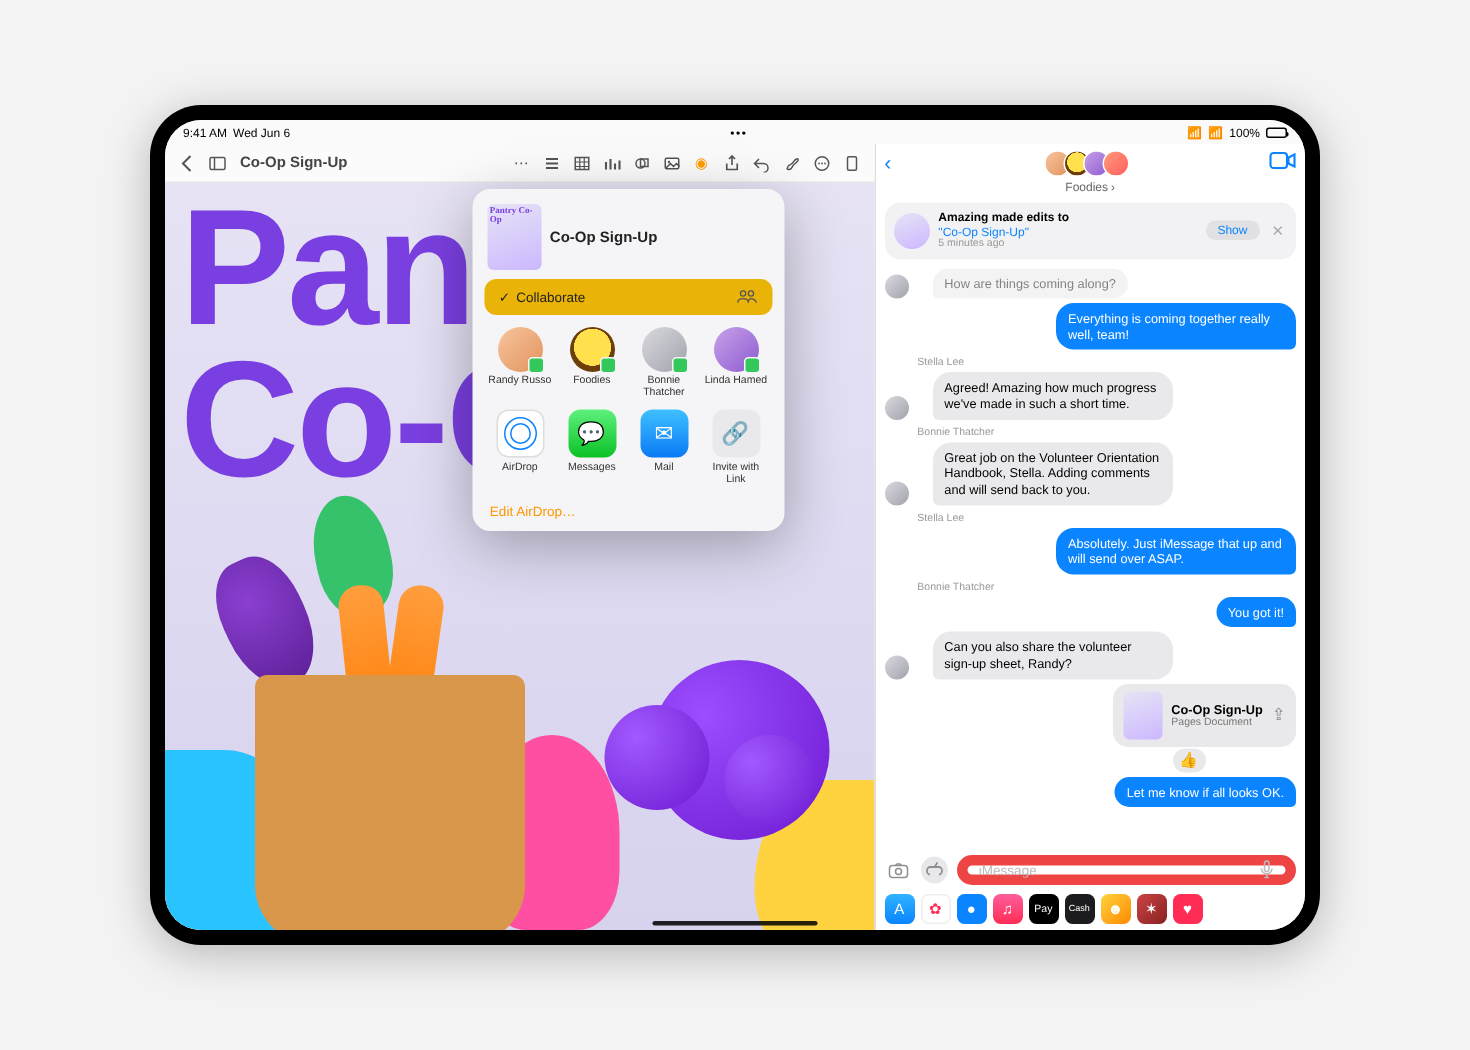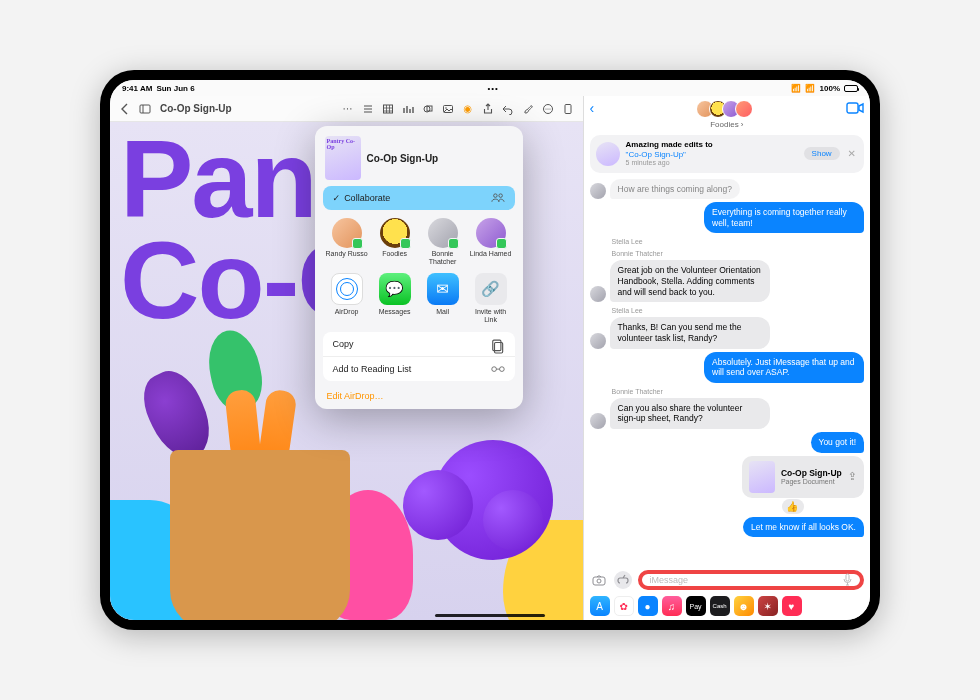--- a/index.html
+++ b/index.html
@@ -15,21 +15,21 @@
   .screen {
     width: 100%; height: 100%; background: #fff; border-radius: 24px;
     overflow: hidden; position: relative; display: flex; flex-direction: column;
   }
 
   
   .statusbar {
     height: 16px; display: flex; align-items: center; justify-content: space-between;
     padding: 0 12px; font-size: 8px; color: #000; background: #fafafa;
   }
-  .statusbar .left, .statusbar .right { display: flex; align-items: center; gap: 4px; font-weight: bold; }
+  .statusbar .left, .statusbar .right { display: flex; align-items: center; gap: 4px; }
   .sb-ellipsis { letter-spacing: 1px; }
   .battery { width: 14px; height: 7px; border: 1px solid #000; border-radius: 2px; position: relative; }
   .battery::after { content:""; position:absolute; right:-2px; top:2px; width:1.5px; height:3px; background:#000; border-radius:0 1px 1px 0; }
   .battery .fill { background:#000; width: 100%; height:100%; border-radius:1px; }
   .wifi-ic, .signal-ic { font-size: 8px; }
 
   
   .split { flex: 1; display: flex; }
   .pane-left { flex: 1.65; position: relative; display: flex; flex-direction: column; border-right: 1px solid #ddd; }
   .pane-right { flex: 1; display: flex; flex-direction: column; background: #fff; }
@@ -78,21 +78,21 @@
     padding: 8px; font-size: 9px; color: #222;
   }
   .share-sheet::before {
     content:""; position:absolute; top:-6px; right: 82px;
     border: 6px solid transparent; border-bottom-color: #f5f5f7;
   }
   .ss-header { display:flex; gap:6px; align-items:center; margin-bottom: 6px; padding: 2px 2px 0; }
   .ss-thumb { width: 36px; height: 44px; border-radius: 4px; background: linear-gradient(160deg,#e7e3f5,#cbb8ff); position:relative; overflow:hidden; flex-shrink:0; }
   .ss-thumb .t1 { position:absolute; top:2px; left:2px; font-size:6px; font-weight:700; color:#7a3fe0; font-family: Georgia, serif; line-height: 1; }
   .ss-title { font-weight: 600; font-size: 10px; }
-  .ss-options { background:#7dd3fc; border-radius: 8px; overflow:hidden; margin-bottom: 8px; }
+  .ss-options { background:#eab308; border-radius: 8px; overflow:hidden; margin-bottom: 8px; }
   .ss-row { display:flex; align-items:center; justify-content:space-between; padding: 7px 10px; border-bottom: 1px solid #eee; }
   .ss-row:last-child { border-bottom: none; }
   .ss-check { font-size: 9px; margin-right: 4px; }
   .ss-icn { width:14px; height:10px; color:#555; }
 
   .ss-people { display:flex; justify-content: space-around; margin: 4px 0 8px; }
   .ss-person { display:flex; flex-direction:column; align-items:center; gap:2px; width: 44px; }
   .avatar { width: 30px; height: 30px; border-radius: 50%; display:flex; align-items:center; justify-content:center; color:#fff; font-size:14px; position: relative; }
   .avatar .badge { position:absolute; bottom:-1px; right:-1px; width:11px; height:11px; border-radius:3px; background:#34c759; border: 1.5px solid #f5f5f7; }
   .ss-person .plabel { font-size: 7px; text-align:center; line-height:1.1; color:#333; }
@@ -125,21 +125,21 @@
   }
   .msg-banner .bthumb { width:24px; height:24px; border-radius:50%; background: linear-gradient(160deg,#e7e3f5,#cbb8ff); flex-shrink:0; }
   .msg-banner .btext { flex:1; line-height:1.2; }
   .msg-banner .btitle { font-weight:600; }
   .msg-banner .bdoc { color:#0a84ff; }
   .msg-banner .btime { color:#999; font-size:7px; }
   .msg-banner .show-btn { background:#e1e1e4; color:#0a84ff; border-radius:10px; padding: 2px 8px; font-size:8px; }
   .msg-banner .close { color:#aaa; font-size:10px; padding:0 2px; }
 
   .thread { flex:1; overflow:hidden; padding: 2px 6px; display:flex; flex-direction:column; gap:3px; font-size: 8.5px; }
-  .mrow { display:flex; align-items:flex-end; gap:4px; }
+  .mrow { display:flex; align-items:flex-end; gap:16px; }
   .mrow.sent { justify-content:flex-end; }
   .sender { font-size:7px; color:#999; margin: 2px 0 0 22px; }
   .bubble { max-width: 160px; padding: 5px 8px; border-radius: 12px; line-height: 1.25; }
   .bubble.recv { background:#e9e9eb; color:#000; border-bottom-left-radius: 4px; }
   .bubble.sent { background:#0a84ff; color:#fff; border-bottom-right-radius: 4px; }
   .mav { width:16px; height:16px; border-radius:50%; flex-shrink:0; }
 
   .attach-card {
     align-self: flex-end; background:#e9e9eb; border-radius: 10px; padding: 5px 7px;
     display:flex; align-items:center; gap:6px; max-width: 170px;
@@ -147,21 +147,21 @@
   .attach-card .athumb { width:26px; height:32px; border-radius:4px; background: linear-gradient(160deg,#e7e3f5,#cbb8ff); position:relative; overflow:hidden; }
   .attach-card .atitle { font-weight:600; font-size:8.5px; }
   .attach-card .asub { font-size:7px; color:#777; }
   .attach-card .share-ic { color:#888; font-size:11px; }
 
   .reaction { align-self:flex-end; background:#e9e9eb; border-radius: 12px; padding: 2px 5px; font-size: 10px; margin-right: 60px; margin-top:-2px; }
 
   .msg-input-row { display:flex; align-items:center; gap:6px; padding: 4px 6px; }
   .msg-cam, .msg-apps { width:18px; height:18px; border-radius:50%; display:flex; align-items:center; justify-content:center; color:#8e8e93; }
   .msg-apps { background:#e8e8eb; color:#8e8e93; font-weight:700; font-size:11px; }
-  .msg-field { flex:1; border:4px solid #ef4444; border-radius: 14px; height: 20px; display:flex; align-items:center; padding: 0 8px; font-size:9px; color:#bbb; justify-content:space-between;}
+  .msg-field { flex:1; border:7px solid #ef4444; border-radius: 14px; height: 20px; display:flex; align-items:center; padding: 0 8px; font-size:9px; color:#bbb; justify-content:space-between;}
   .mic { color:#bbb; }
 
   .msg-appstrip { display:flex; gap:4px; padding: 2px 6px 4px; align-items:center; }
   .strip-ic { width:20px; height:20px; border-radius:5px; display:flex; align-items:center; justify-content:center; font-size:10px; color:#fff; }
 
   .home-indicator { position:absolute; bottom:3px; left:50%; transform:translateX(-50%); width:110px; height:3.5px; background:#000; border-radius:3px; opacity:.85; }
 
   
   .bg-a { background: linear-gradient(135deg,#f7c59f,#e2935c); }
   .bg-b { background: radial-gradient(circle at 50% 45%, #ffe14d 55%, #6b3e0a 56%); } 
@@ -171,21 +171,21 @@
 </style>
 </head>
 <body>
 
 <div class="device">
   <div class="screen">
 
     <div class="statusbar">
       <div class="left">
         <span>9:41 AM</span>
-        <span>Sun Jun 6</span>
+        <span>Wed Jun 6</span>
       </div>
       <span class="sb-ellipsis">•••</span>
       <div class="right">
         <span class="signal-ic">📶</span>
         <span class="wifi-ic">📶</span>
         <span>100%</span>
         <span class="battery"><span class="fill"></span></span>
       </div>
     </div>
 
@@ -342,37 +342,20 @@
             <div class="ss-app">
               <div class="app-ic app-mail">✉︎</div>
               <div class="alabel">Mail</div>
             </div>
             <div class="ss-app">
               <div class="app-ic app-link">🔗</div>
               <div class="alabel">Invite with Link</div>
             </div>
           </div>
 
-          <div class="ss-actions">
-            <div class="ss-row">
-              <span>Copy</span>
-              <span class="ss-icn"><svg viewBox="0 0 12 14">
-                    <rect x="3" y="3" width="7" height="9" rx="1" fill="none" stroke="currentColor"></rect>
-                    <rect x="1.5" y="1" width="7" height="9" rx="1" fill="none" stroke="currentColor"></rect>
-                  </svg></span>
-            </div>
-            <div class="ss-row">
-              <span>Add to Reading List</span>
-              <span class="ss-icn"><svg viewBox="0 0 18 8">
-                    <circle cx="4" cy="4" r="3" fill="none" stroke="currentColor"></circle>
-                    <circle cx="14" cy="4" r="3" fill="none" stroke="currentColor"></circle>
-                    <path d="M7 4h4" stroke="currentColor"></path>
-                  </svg></span>
-            </div>
-          </div>
           <div class="ss-edit">Edit AirDrop…</div>
         </div>
       </div>
 
       <div class="pane-right">
         <div class="msg-header">
           <span class="back">‹</span>
           <div class="group-avs">
             <div class="av bg-a"></div>
               <div class="av bg-b"></div>
@@ -402,40 +385,40 @@
 
         <div class="thread">
           <div class="mrow">
               <div class="mav bg-c"></div>
               <div class="bubble recv" style="opacity:.5">How are things coming along?</div>
             </div>
           <div class="mrow sent">
               <div class="bubble sent">Everything is coming together really well, team!</div>
             </div>
           <div class="sender">Stella Lee</div>
+          <div class="mrow">
+              <div class="mav bg-c"></div>
+              <div class="bubble recv">Agreed! Amazing how much progress we've made in such a short time.</div>
+            </div>
           <div class="sender">Bonnie Thatcher</div>
           <div class="mrow">
               <div class="mav bg-c"></div>
               <div class="bubble recv">Great job on the Volunteer Orientation Handbook, Stella. Adding comments and will send back to you.</div>
             </div>
           <div class="sender">Stella Lee</div>
-          <div class="mrow">
-              <div class="mav bg-c"></div>
-              <div class="bubble recv">Thanks, B! Can you send me the volunteer task list, Randy?</div>
-            </div>
           <div class="mrow sent">
               <div class="bubble sent">Absolutely. Just iMessage that up and will send over ASAP.</div>
             </div>
           <div class="sender">Bonnie Thatcher</div>
+          <div class="mrow sent">
+              <div class="bubble sent">You got it!</div>
+            </div>
           <div class="mrow">
               <div class="mav bg-c"></div>
               <div class="bubble recv">Can you also share the volunteer sign-up sheet, Randy?</div>
-            </div>
-          <div class="mrow sent">
-              <div class="bubble sent">You got it!</div>
             </div>
 
           <div class="attach-card">
             <div class="athumb"></div>
             <div>
               <div class="atitle">Co-Op Sign-Up</div>
               <div class="asub">Pages Document</div>
             </div>
             <span class="share-ic">⇪</span>
           </div>

